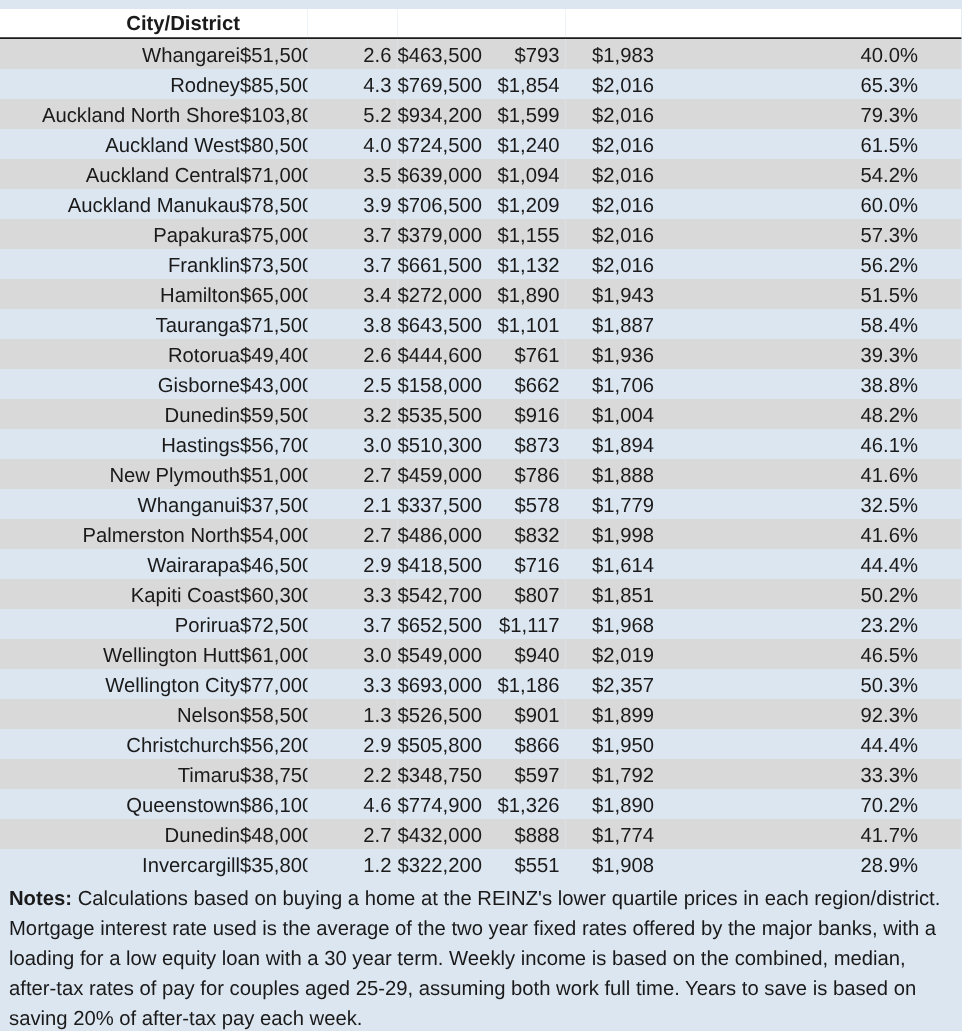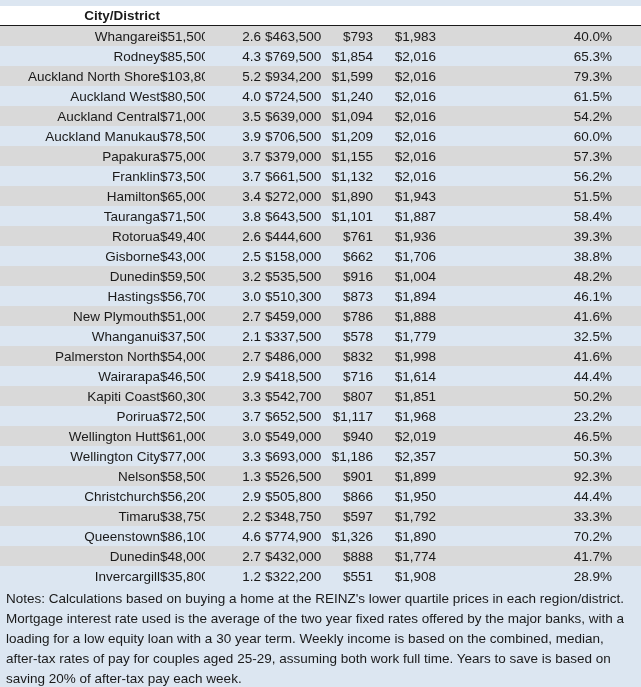--- a/index.html
+++ b/index.html
@@ -53,21 +53,21 @@
   td.c7 { padding-right: 29px; }
 
   tbody tr.row-gray td { background: #d9d9d9; }
   tbody tr.row-blue td { background: #dce6f1; }
 
   .notes {
     padding: 3px 6px 0 6px;
     line-height: 20px;
     text-align: left;
   }
-  .notes .notes-label { font-weight: normal; }
+  .notes .notes-label { font-weight: bold; }
 </style>
 </head>
 <body>
 
 <div class="page">
 
   <table>
     <colgroup>
       <col class="c1">
         <col class="c2">

